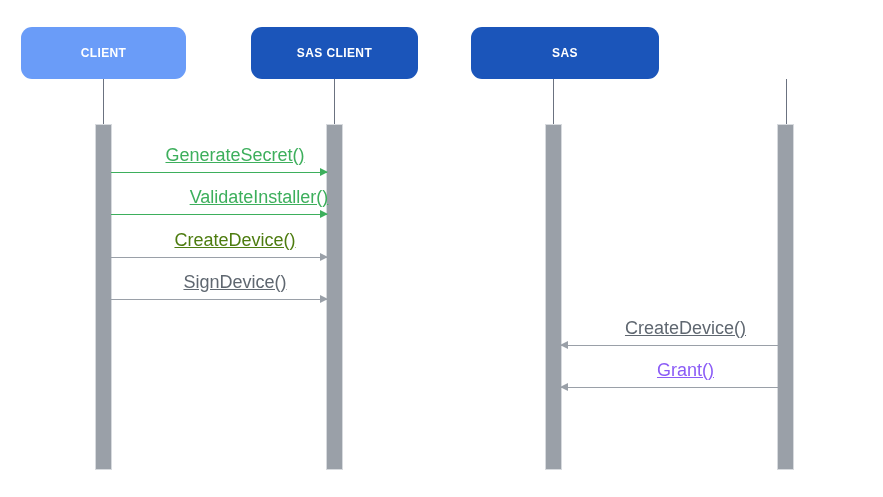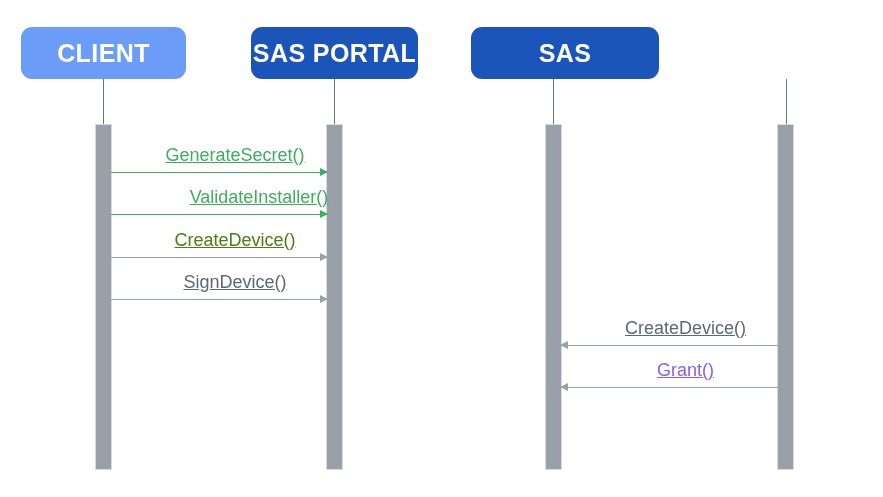--- a/index.html
+++ b/index.html
@@ -22,21 +22,21 @@
   
   .actor-box {
     position: absolute;
     border-radius: 11px;
     display: flex;
     align-items: center;
     justify-content: center;
     box-sizing: border-box;
     color: #ffffff;
     font-weight: bold;
-    font-size: 25px;
+    font-size: 12px;
     letter-spacing: 0.4px;
     white-space: nowrap;
     user-select: none;
   }
 
   
   .lifeline-stem {
     position: absolute;
     width: 1px;
     background: #6b7280;
@@ -97,21 +97,21 @@
 
 <div id="diagram-root" style="width: 883px; height: 497px; background: rgb(255, 255, 255);">
     <div class="lifeline-stem" style="left: 103px; top: 79px; height: 45px; background: rgb(107, 114, 128);"></div>
     <div class="activation-bar" style="left: 95px; top: 124px; width: 17px; height: 346px; background: rgb(154, 160, 168); border-color: rgb(215, 218, 222);"></div>
     <div class="actor-box" style="left: 21px; top: 27px; width: 165px; height: 52px; background: rgb(106, 156, 248); color: rgb(255, 255, 255);">
       <span>CLIENT</span>
     </div>
     <div class="lifeline-stem" style="left: 334px; top: 79px; height: 45px; background: rgb(107, 114, 128);"></div>
     <div class="activation-bar" style="left: 326px; top: 124px; width: 17px; height: 346px; background: rgb(154, 160, 168); border-color: rgb(215, 218, 222);"></div>
     <div class="actor-box" style="left: 251px; top: 27px; width: 167px; height: 52px; background: rgb(27, 85, 186); color: rgb(255, 255, 255);">
-      <span>SAS PORTAL</span>
+      <span>SAS CLIENT</span>
     </div>
     <div class="lifeline-stem" style="left: 553px; top: 79px; height: 45px; background: rgb(107, 114, 128);"></div>
     <div class="activation-bar" style="left: 545px; top: 124px; width: 17px; height: 346px; background: rgb(154, 160, 168); border-color: rgb(215, 218, 222);"></div>
     <div class="actor-box" style="left: 471px; top: 27px; width: 188px; height: 52px; background: rgb(27, 85, 186); color: rgb(255, 255, 255);">
       <span>SAS</span>
     </div>
     <div class="lifeline-stem" style="left: 786px; top: 79px; height: 45px; background: rgb(107, 114, 128);"></div>
     <div class="activation-bar" style="left: 777px; top: 124px; width: 17px; height: 346px; background: rgb(154, 160, 168); border-color: rgb(215, 218, 222);"></div>
     <div class="message" style="left: 111px; top: 172px; width: 216px;">
       <div class="message-line" style="background: rgb(61, 175, 92);"></div>

